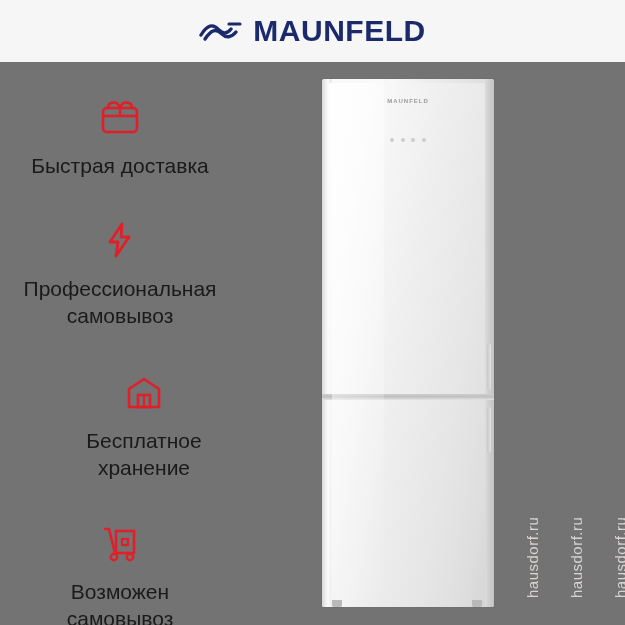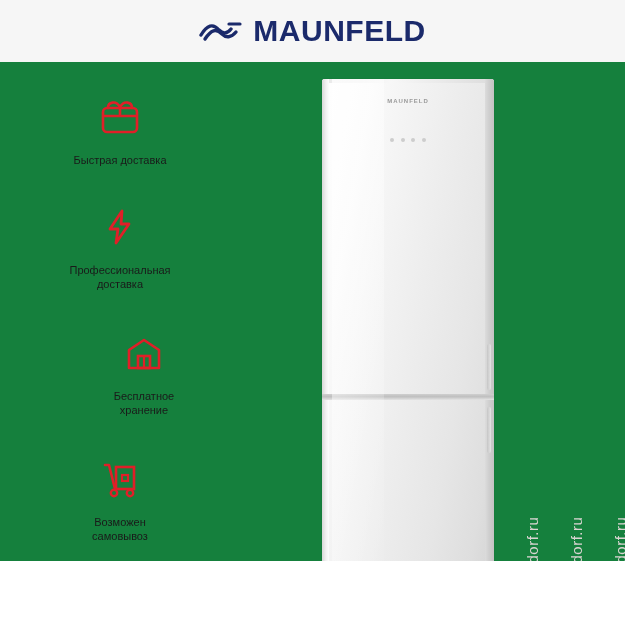--- a/index.html
+++ b/index.html
@@ -9,22 +9,22 @@
   body {
     width: 625px;
     height: 625px;
     font-family: "Liberation Sans", sans-serif;
     background: #ffffff;
     overflow: hidden;
   }
   .canvas {
     position: relative;
     width: 625px;
-    height: 561px;
-    background: #15803d;
+    height: 625px;
+    background: #737373;
     overflow: hidden;
   }
   
   .header {
     position: absolute;
     left: 0;
     top: 0;
     width: 625px;
     height: 62px;
     background: #f6f6f6;
@@ -69,21 +69,21 @@
   .feature-icon {
     width: 56px;
     height: 56px;
     display: flex;
     align-items: center;
     justify-content: center;
   }
   .feature-label {
     margin-top: 8px;
     text-align: center;
-    font-size: 11px;
+    font-size: 21px;
     line-height: 1.28;
     color: #1a1a1a;
     white-space: pre-line;
     max-width: 215px;
   }
   .f1 { margin-top: 14px; }
   .f2 { margin-top: 24px; }
   .f3 { margin-top: 26px; margin-left: 48px; }
   .f4 { margin-top: 26px; }
 
@@ -250,21 +250,21 @@
       <div class="feature-label">Быстрая доставка</div>
     </div>
 
     <div class="feature f2">
       <div class="feature-icon">
         <svg width="46" height="46" viewBox="0 0 46 46">
           <path d="M25 7 L13 25 L21 25 L19 39 L32 20 L24 20 Z" fill="none" stroke="#e01f28" stroke-width="2.8" stroke-linejoin="round"></path>
         </svg>
       </div>
       <div class="feature-label">Профессиональная
-доставка</div>
+самовывоз</div>
     </div>
 
     <div class="feature f3">
       <div class="feature-icon">
         <svg width="46" height="46" viewBox="0 0 46 46">
           <path d="M8 20 L23 10 L38 20 L38 38 L8 38 Z" fill="none" stroke="#e01f28" stroke-width="2.6" stroke-linejoin="round"></path>
           <rect x="17" y="26" width="12" height="12" fill="none" stroke="#e01f28" stroke-width="2.6"></rect>
           <path d="M23 26 L23 38" stroke="#e01f28" stroke-width="2.2"></path>
         </svg>
       </div>

